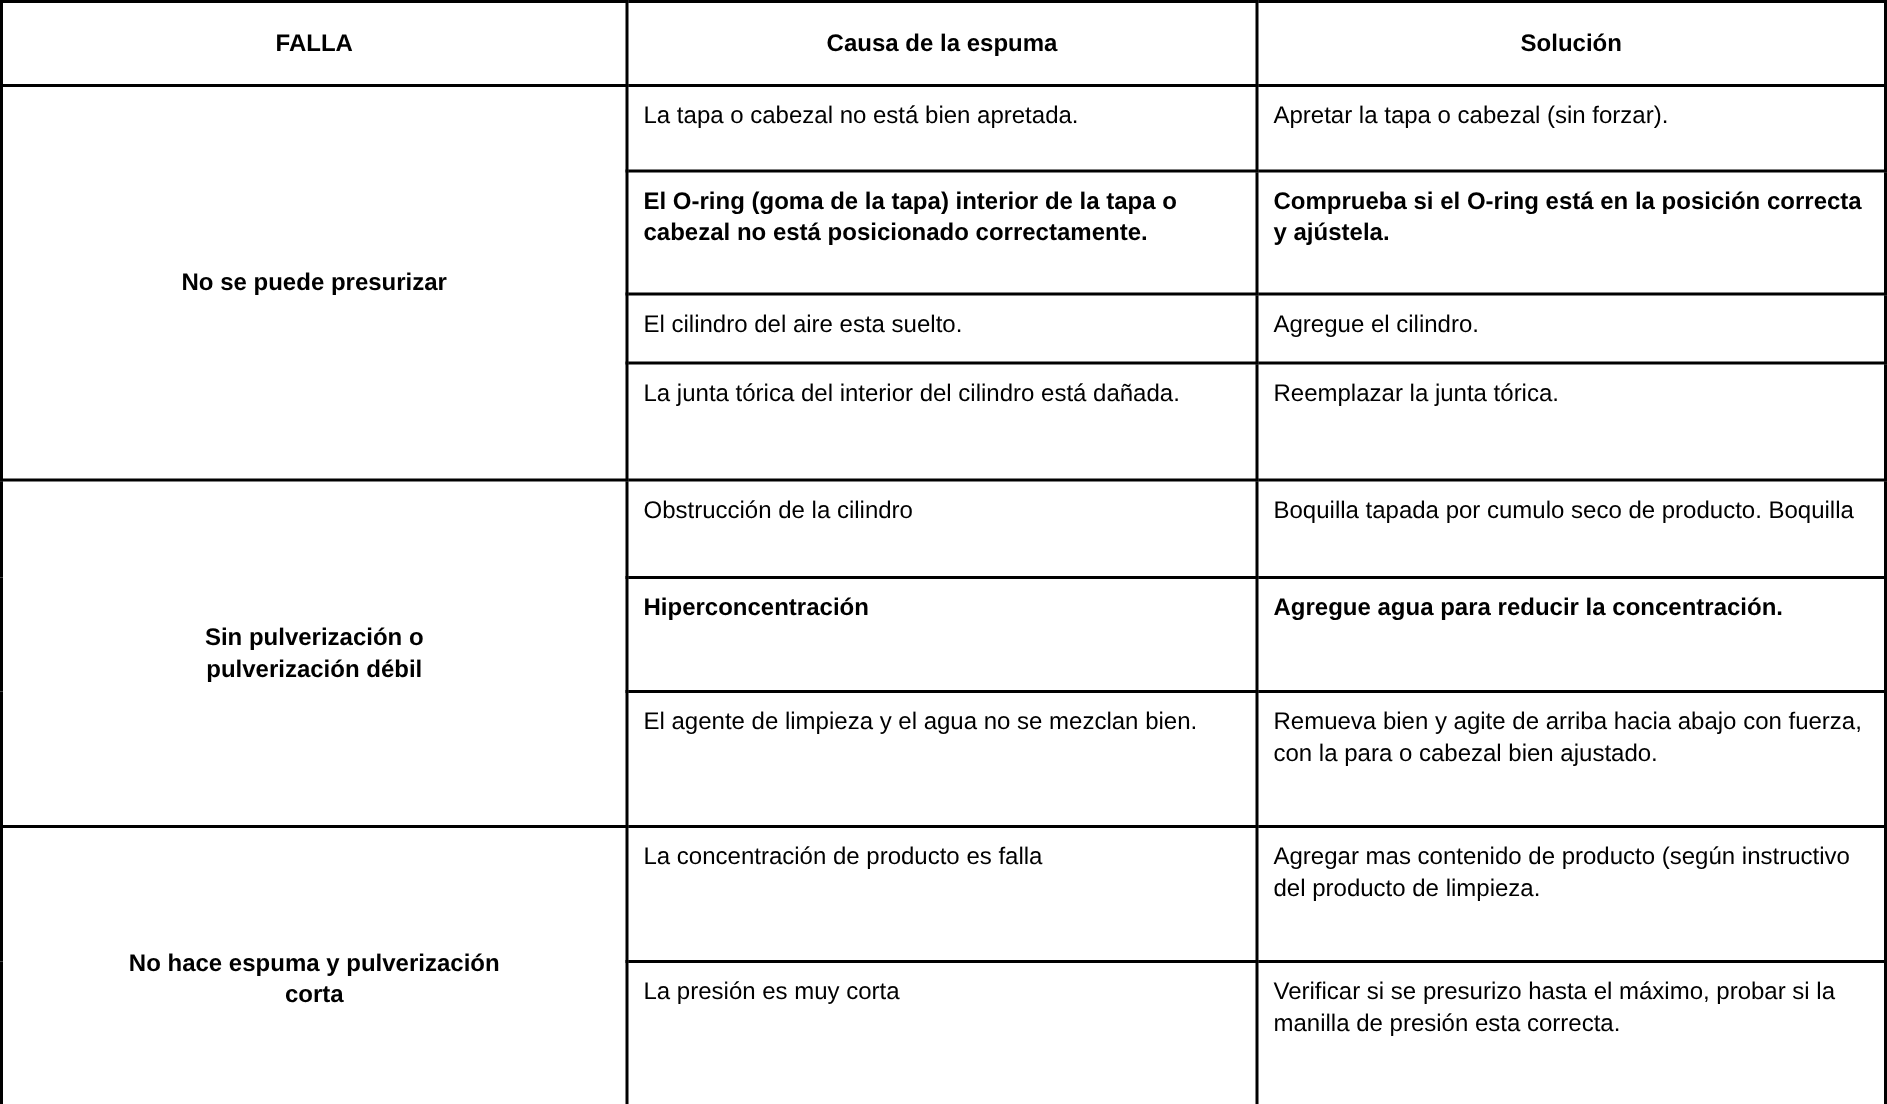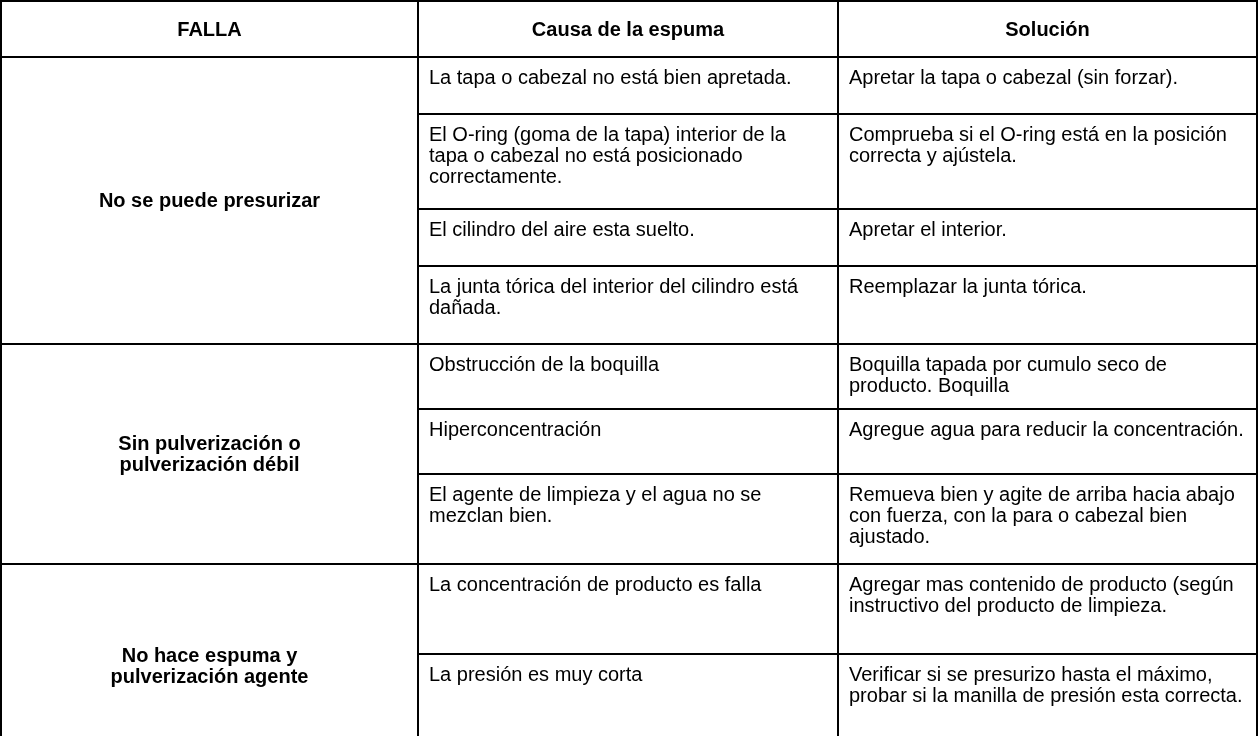--- a/index.html
+++ b/index.html
@@ -14,21 +14,21 @@
   table.troubleshooting {
     border-collapse: collapse;
     table-layout: fixed;
     width: 1256px;
     margin: 0;
     background: #ffffff;
   }
   table.troubleshooting th,
   table.troubleshooting td {
     border: 2px solid #000000;
-    font-size: 20px;
+    font-size: 16px;
     line-height: 21px;
     box-sizing: border-box;
     overflow: hidden;
   }
   col.c-falla    { width: 417px; }
   col.c-causa    { width: 420px; }
   col.c-solucion { width: 419px; }
   th.header-cell {
     height: 56px;
     font-weight: bold;
@@ -67,47 +67,47 @@
       <th class="header-cell">Causa de la espuma</th>
       <th class="header-cell">Solución</th>
     </tr>
   </thead>
   <tbody id="table-body">
       <tr style="height: 57px;">
         <td class="falla-cell" rowspan="4"><span class="falla-text">No se puede presurizar</span></td>
         <td class="causa-cell">La tapa o cabezal no está bien apretada.</td>
         <td class="solucion-cell">Apretar la tapa o cabezal (sin forzar).</td>
       </tr>
-      <tr style="height: 95px;">
+      <tr style="height: 82px; font-weight: bold;">
         <td class="causa-cell">El O-ring (goma de la tapa) interior de la tapa o cabezal no está posicionado correctamente.</td>
         <td class="solucion-cell">Comprueba si el O-ring está en la posición correcta y ajústela.</td>
       </tr>
-      <tr style="height: 57px; margin-left: 21px;">
+      <tr style="height: 46px; margin-left: 21px;">
         <td class="causa-cell">El cilindro del aire esta suelto.</td>
-        <td class="solucion-cell">Apretar el interior.</td>
+        <td class="solucion-cell">Agregue el cilindro.</td>
       </tr>
       <tr style="height: 78px;">
         <td class="causa-cell">La junta tórica del interior del cilindro está dañada.</td>
         <td class="solucion-cell">Reemplazar la junta tórica.</td>
       </tr>
       <tr style="height: 65px;">
         <td class="falla-cell" rowspan="3"><span class="falla-text">Sin pulverización o pulverización débil</span></td>
-        <td class="causa-cell">Obstrucción de la boquilla</td>
+        <td class="causa-cell">Obstrucción de la cilindro</td>
         <td class="solucion-cell">Boquilla tapada por cumulo seco de producto. Boquilla</td>
       </tr>
-      <tr style="height: 65px;">
+      <tr style="height: 76px; font-weight: bold;">
         <td class="causa-cell">Hiperconcentración</td>
         <td class="solucion-cell">Agregue agua para reducir la concentración.</td>
       </tr>
       <tr style="height: 90px;">
         <td class="causa-cell">El agente de limpieza y el agua no se mezclan bien.</td>
         <td class="solucion-cell">Remueva bien y agite de arriba hacia abajo con fuerza, con la para o cabezal bien ajustado.</td>
       </tr>
       <tr style="height: 90px;">
-        <td class="falla-cell" rowspan="2"><span class="falla-text">No hace espuma y pulverización agente</span></td>
+        <td class="falla-cell" rowspan="2"><span class="falla-text">No hace espuma y pulverización corta</span></td>
         <td class="causa-cell">La concentración de producto es falla</td>
         <td class="solucion-cell">Agregar mas contenido de producto (según instructivo del producto de limpieza.</td>
       </tr>
       <tr style="height: 113px;">
         <td class="causa-cell">La presión es muy corta</td>
         <td class="solucion-cell">Verificar si se presurizo hasta el máximo, probar si la manilla de presión esta correcta.</td>
       </tr>
     </tbody>
 </table>
 

